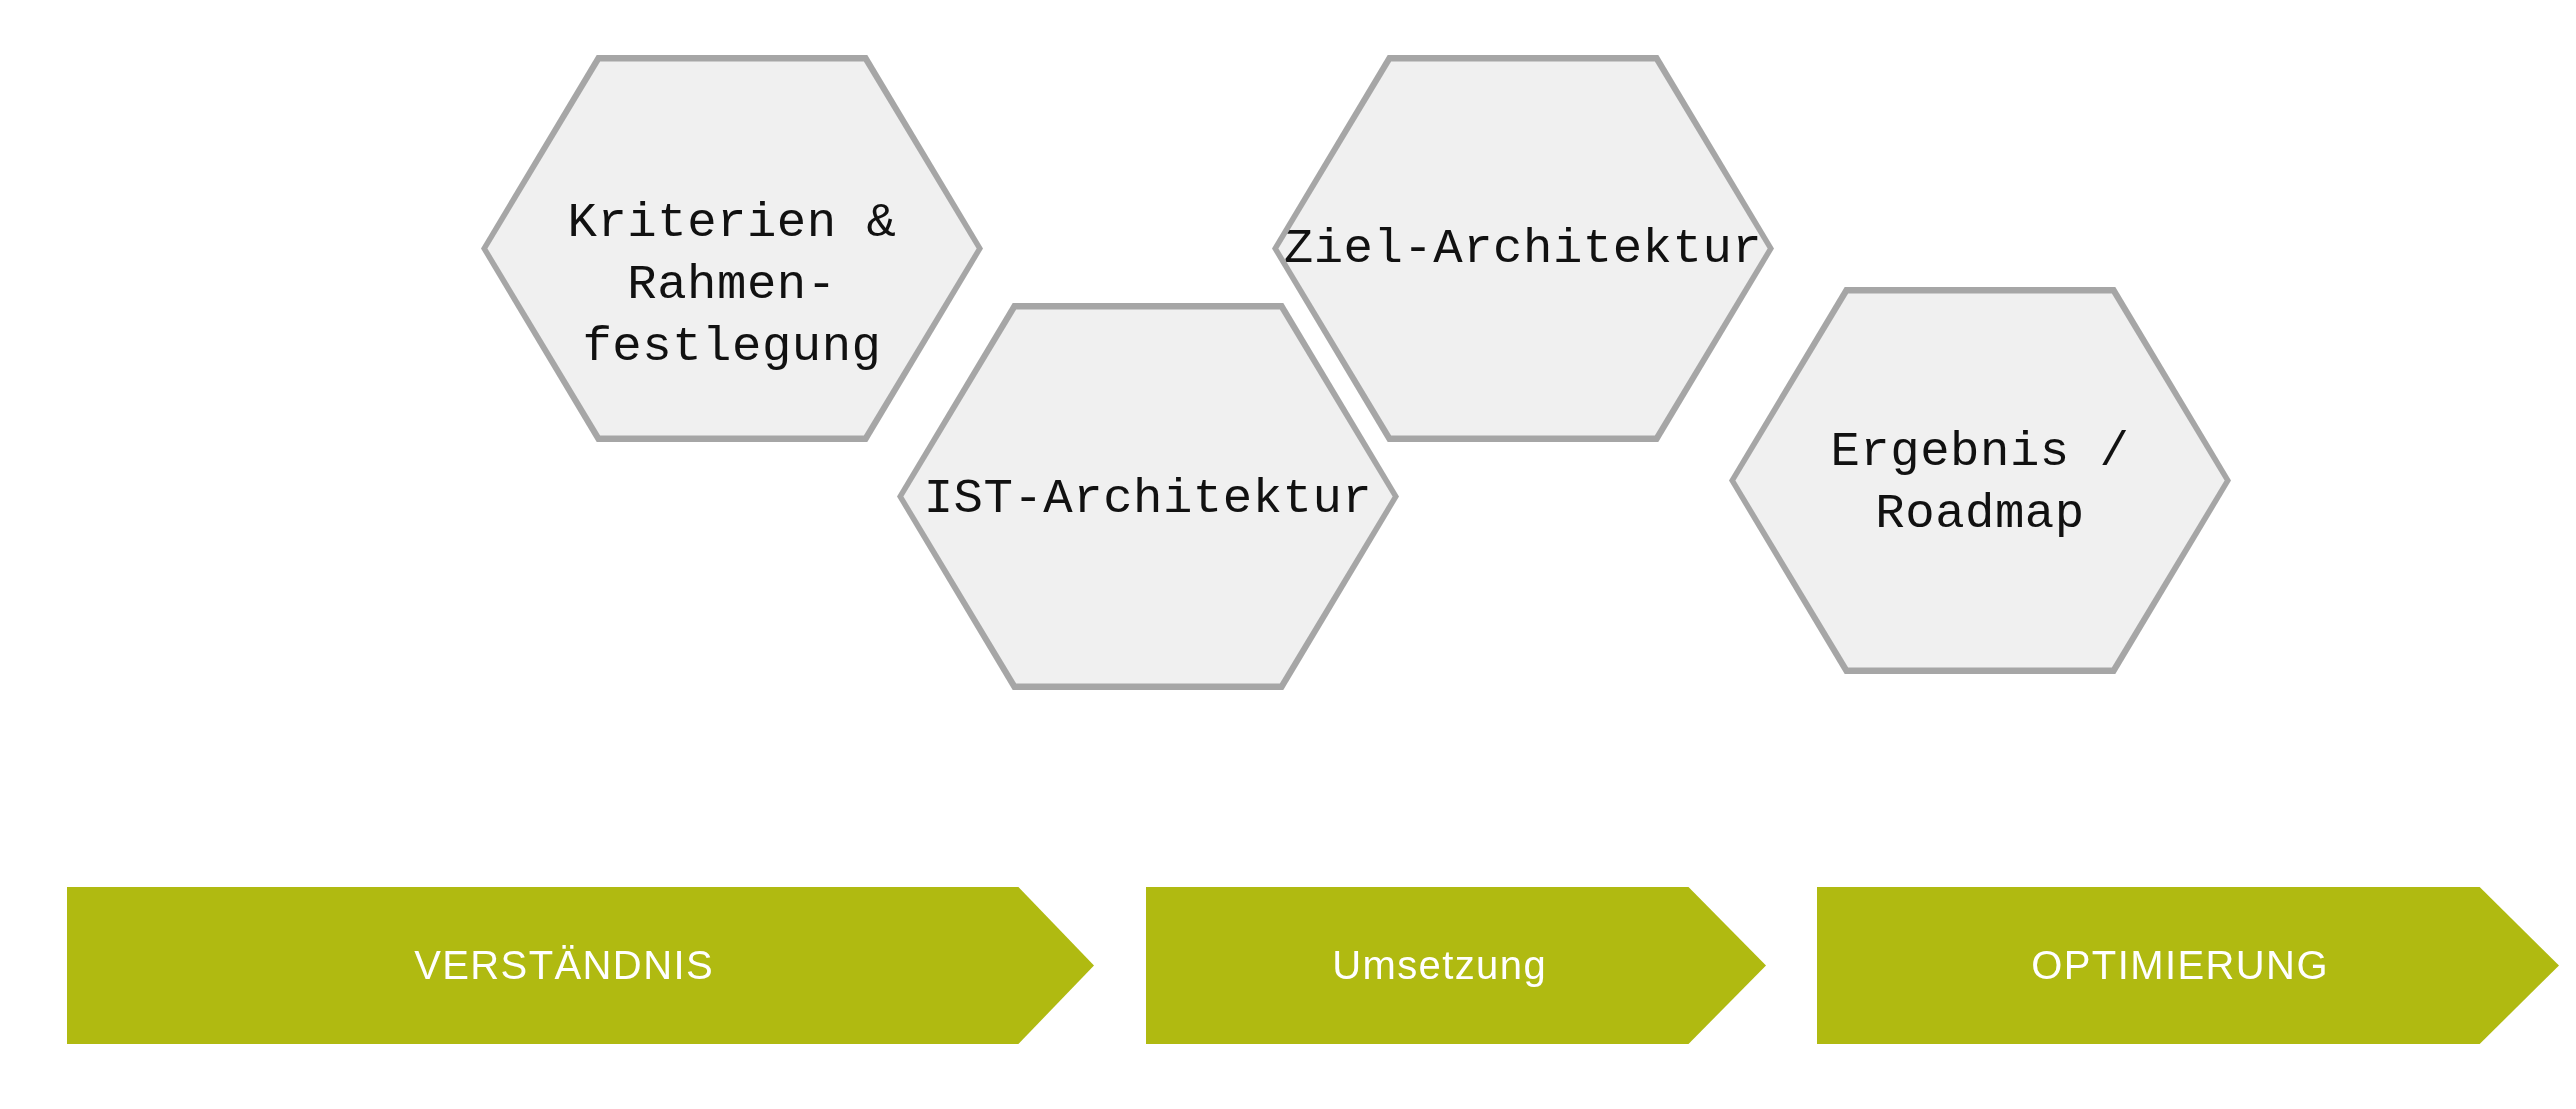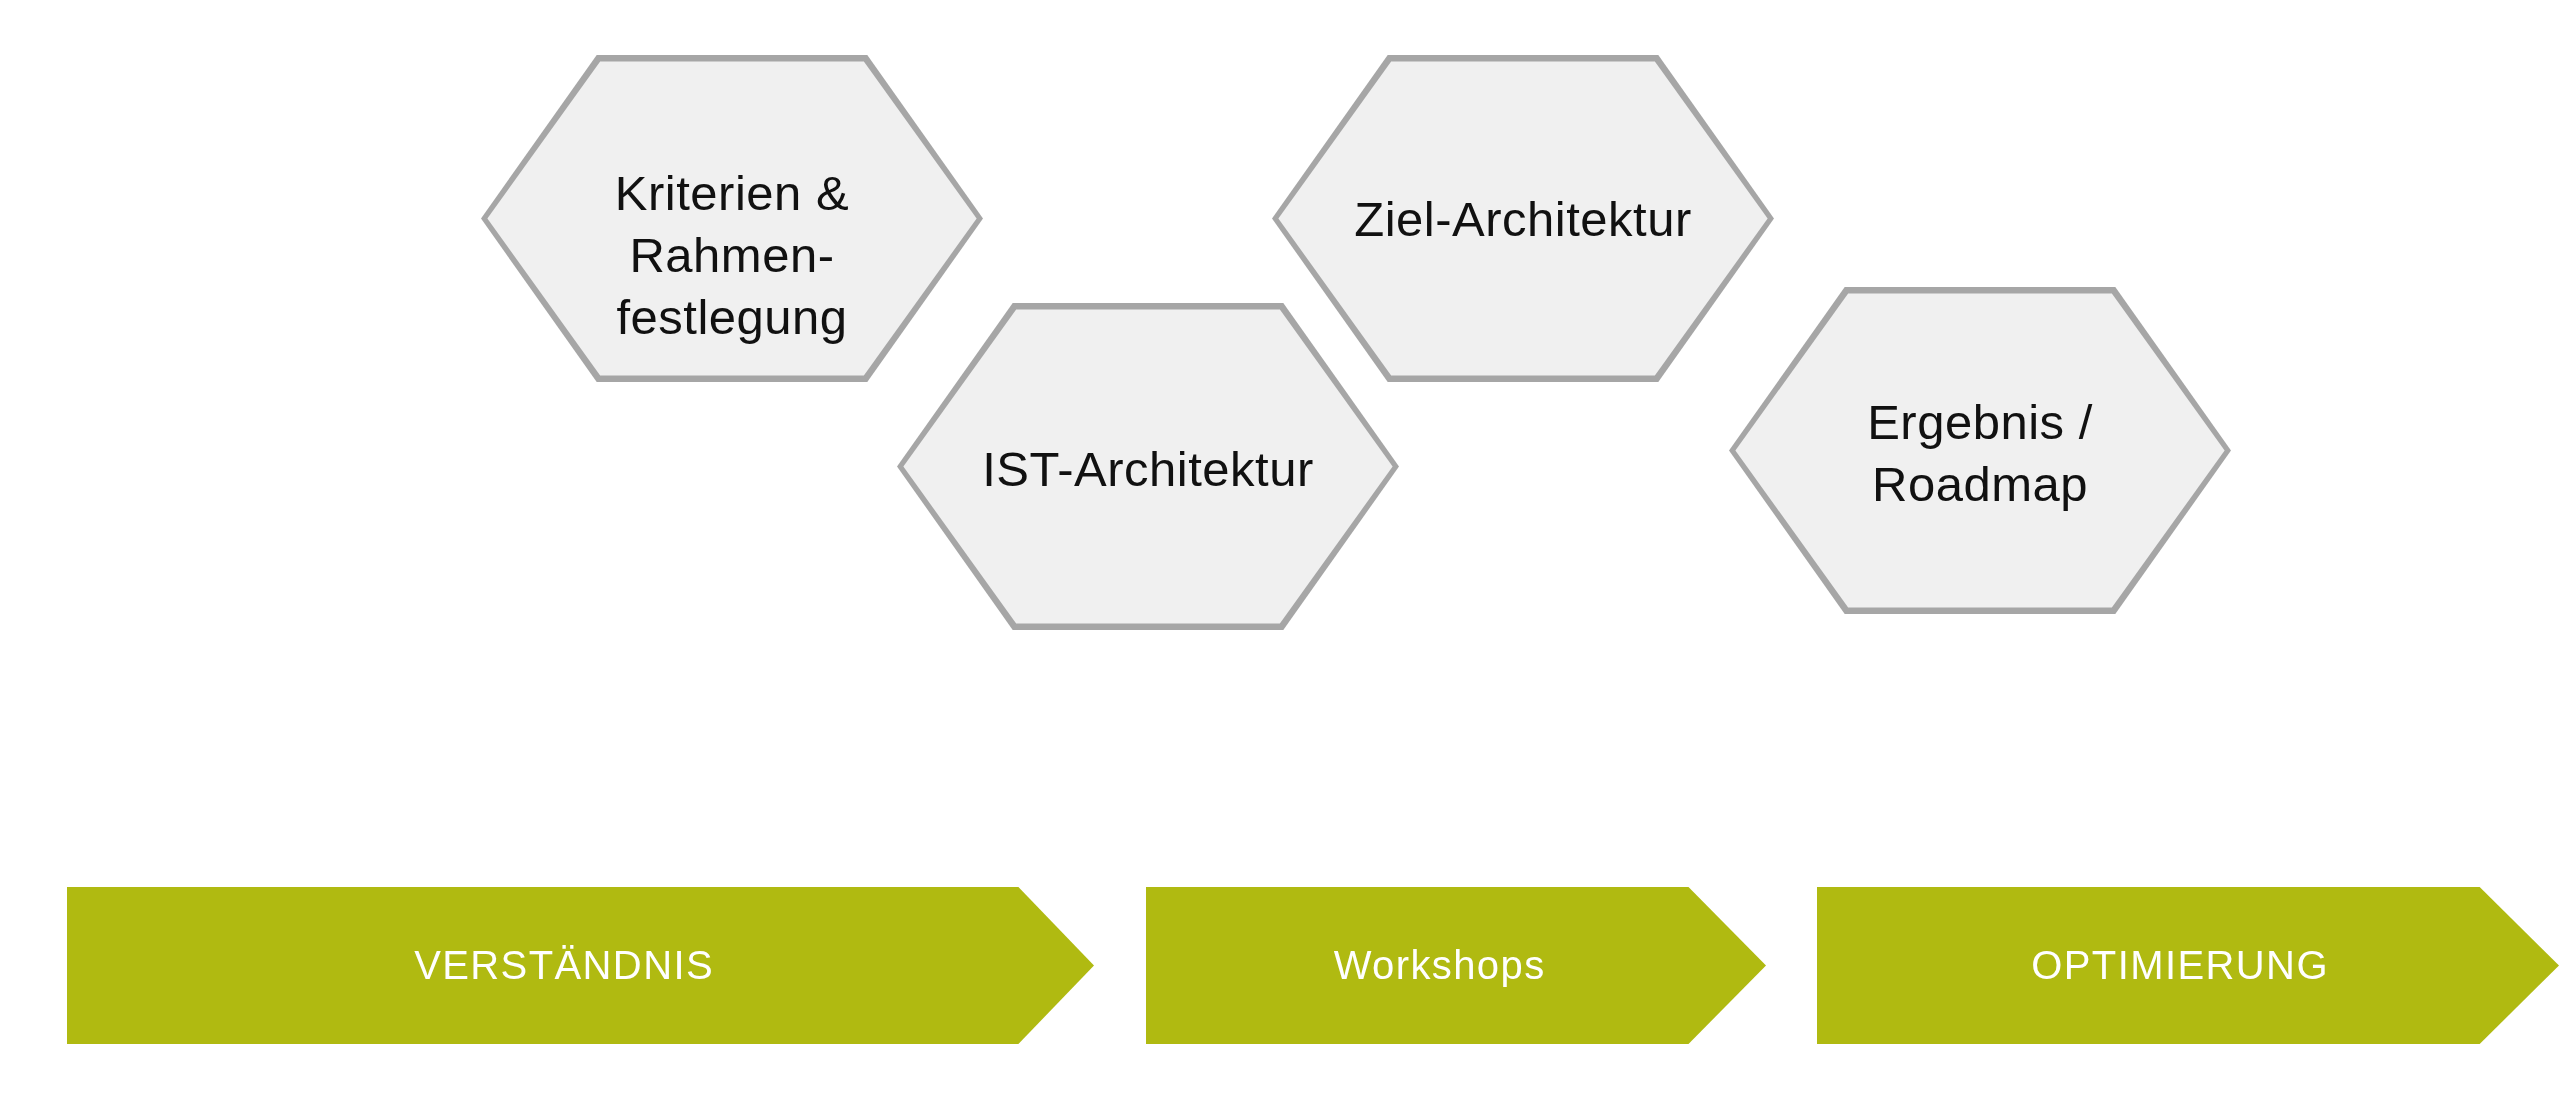--- a/index.html
+++ b/index.html
@@ -14,23 +14,24 @@
   .canvas{
     position:relative;
     width:2576px;height:1109px;
     background:var(--bg);
     font-family:"Liberation Sans", sans-serif;
     overflow:hidden;
   }
   
   .hex{
     position:absolute;
-    width:502px;height:327px;
+    width:502px;height:387px;
     clip-path:polygon(23.05% 0, 76.95% 0, 100% 50%, 76.95% 100%, 23.05% 100%, 0 50%);
     background:var(--hex-border);
+    font-family:Liberation Mono, monospace;
   }
   .hex-inner{
     position:absolute;
     left:6.4px;top:6.4px;right:6.4px;bottom:6.4px;
     clip-path:polygon(23.05% 0, 76.95% 0, 100% 50%, 76.95% 100%, 23.05% 100%, 0 50%);
     background:var(--hex-fill);
     display:flex;align-items:center;justify-content:center;
   }
   .hex-label{
     font-size:49px;line-height:62px;
@@ -107,21 +108,21 @@
       <div class="hex-label">Ergebnis /
 Roadmap</div>
     </div>
   </div>
 
   <div class="arrow arrow-1">
     <div class="arrow-label">VERSTÄNDNIS</div>
   </div>
 
   <div class="arrow arrow-2">
-    <div class="arrow-label">Workshops</div>
+    <div class="arrow-label">Umsetzung</div>
   </div>
 
   <div class="arrow arrow-3">
     <div class="arrow-label">OPTIMIERUNG</div>
   </div>
 
 </div>
 
 
 </body></html>

